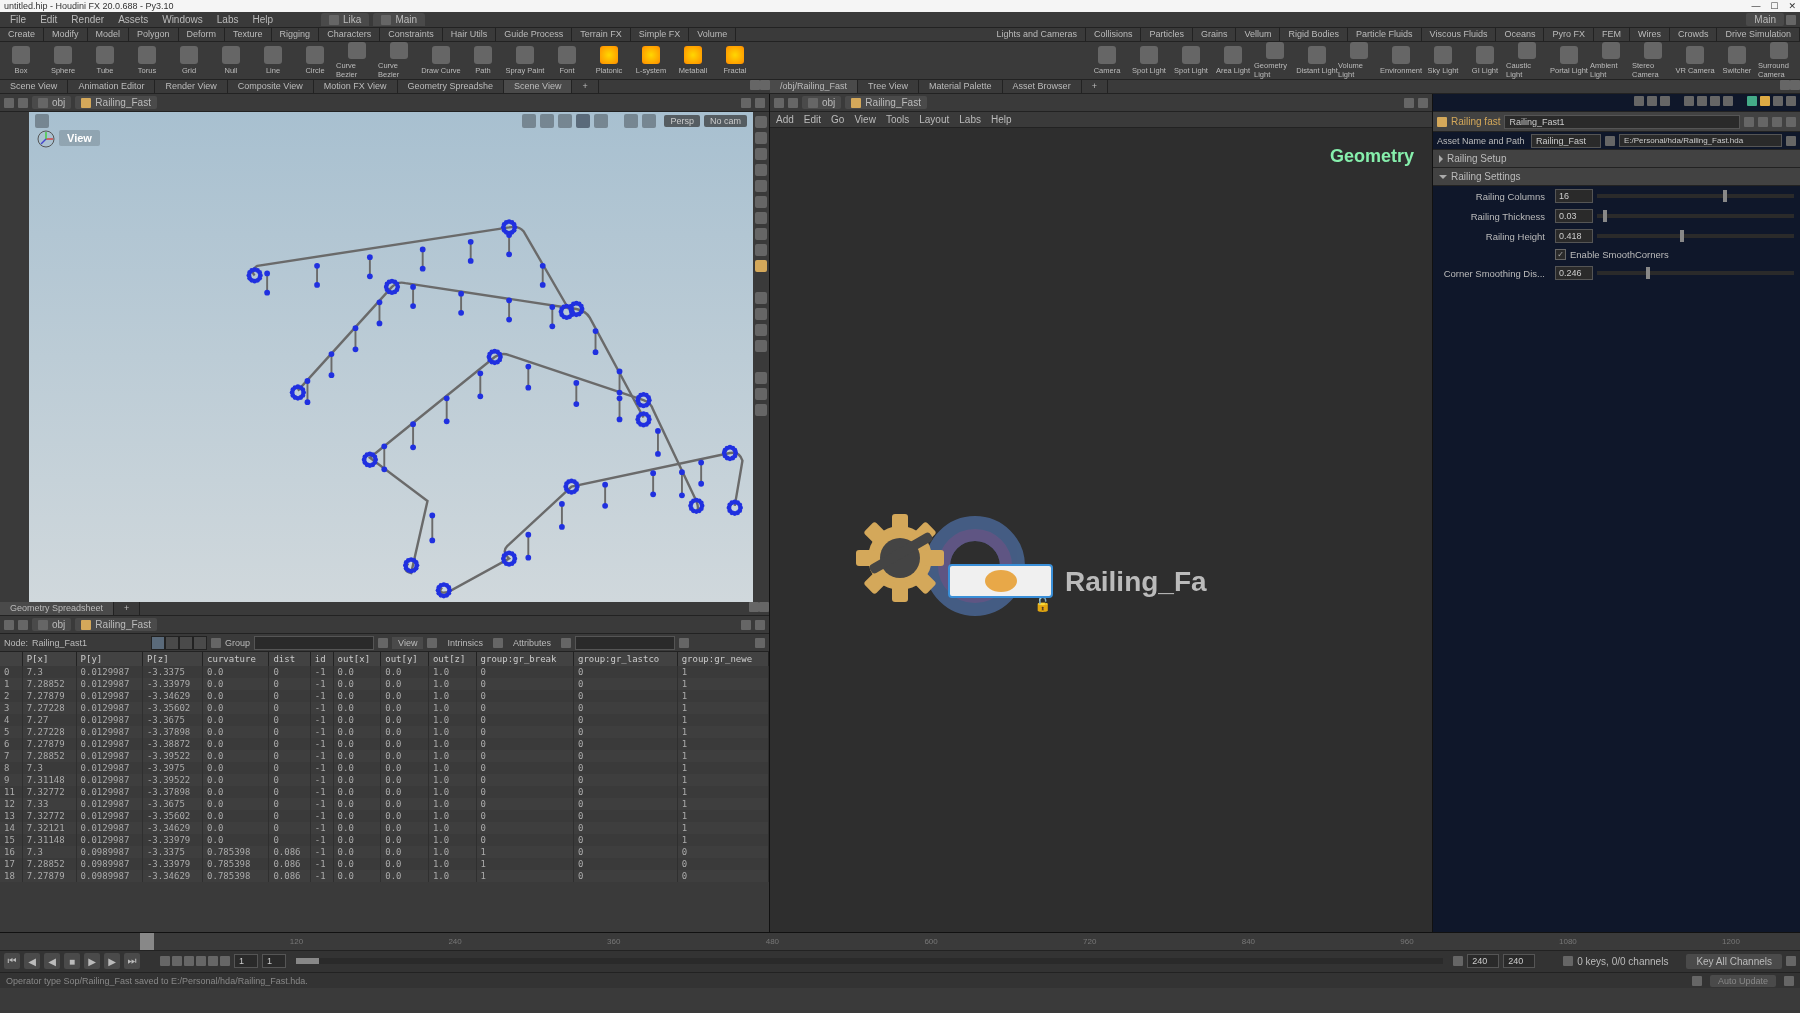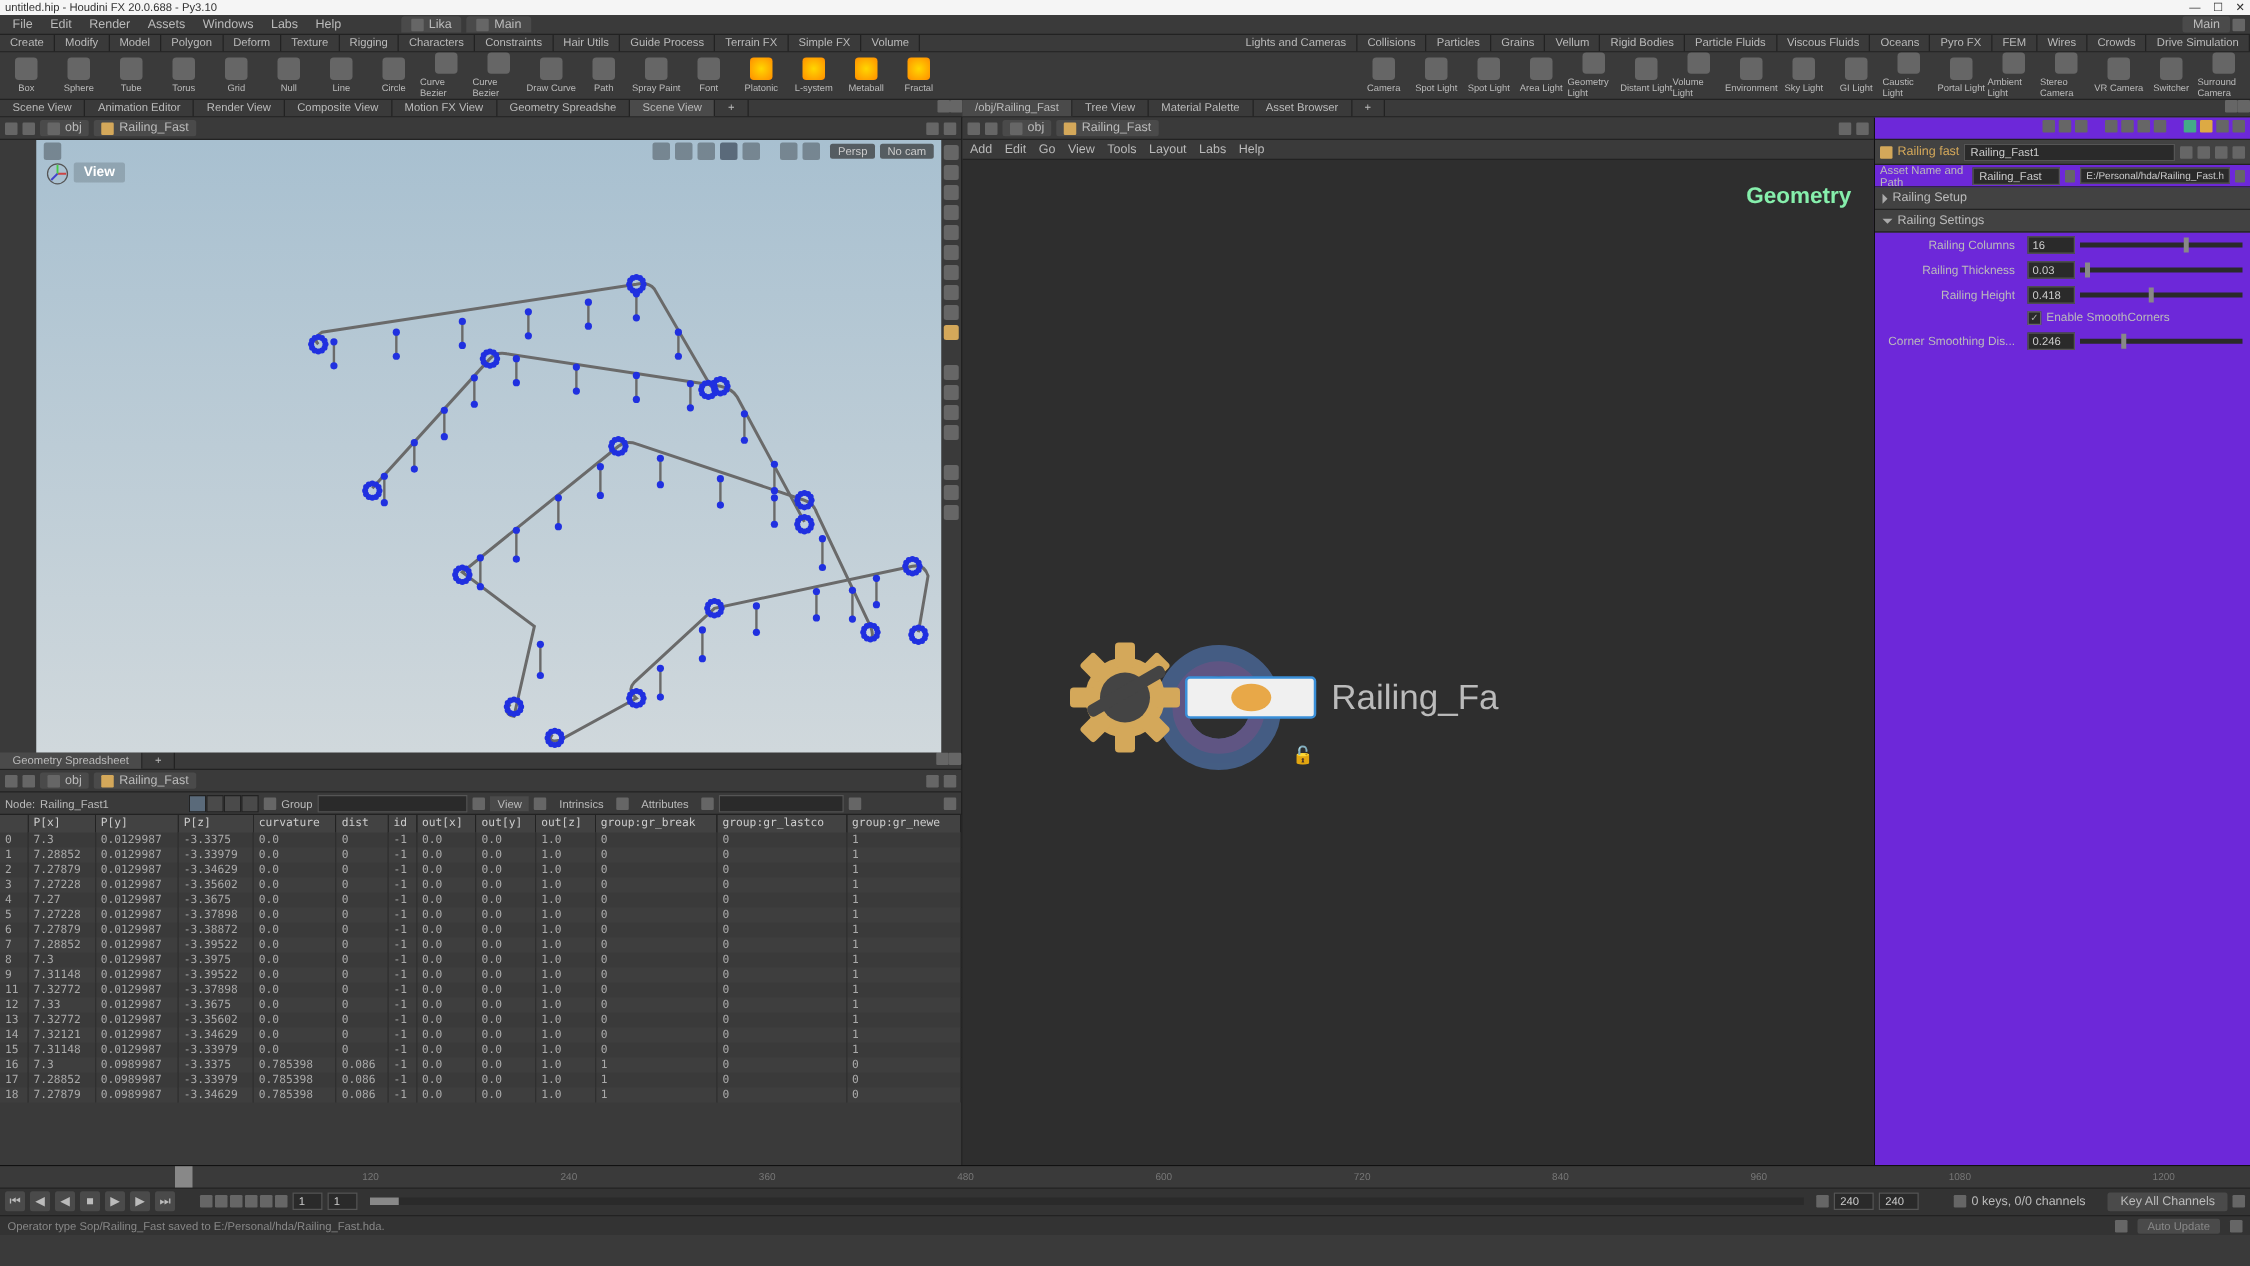--- a/index.html
+++ b/index.html
@@ -44,30 +44,30 @@
 .ss-input { background: #2a2a2a; border: 1px solid #555; color: #ccc; padding: 1px 4px; font-size: 9px; }
 .ss-table { flex: 1; overflow: auto; background: #3a3a3a; font-family: monospace; font-size: 9px; }
 .ss-table table { border-collapse: collapse; width: 100%; }
 .ss-table th { text-align: left; padding: 2px 4px; background: #424242; border-right: 1px solid #222; font-weight: normal; color: #ccc; position: sticky; top: 0; }
 .ss-table td { padding: 1px 4px; border-right: 1px solid #2f2f2f; color: #aaa; }
 .ss-table tr:nth-child(even) td { background: #3e3e3e; }
 .network-area { flex: 1; background: #2e2e2e; position: relative; display: flex; flex-direction: column; }
 .net-menubar { height: 16px; display: flex; align-items: center; padding: 0 6px; gap: 10px; font-size: 10px; background: #3a3a3a; border-bottom: 1px solid #222; }
 .net-canvas { flex: 1; position: relative; }
 .net-watermark { position: absolute; top: 18px; right: 18px; color: #86efac; font-size: 18px; font-weight: bold; }
-.node-big { position: absolute; top: 390px; left: 90px; display: flex; align-items: center; gap: 8px; }
+.node-big { position: absolute; top: 390px; left: 90px; display: flex; align-items: flex-end; gap: 8px; font-weight: bold; }
 .gear-icon-big { width: 80px; height: 80px; border-radius: 50%; position: relative; }
 .gear-icon-big::before { content:""; position:absolute; inset:8px; border-radius:50%; background:#d4a85a; }
 .gear-spoke { position:absolute; width:16px; height:20px; background:#d4a85a; left:32px; top:-4px; border-radius:3px; transform-origin: 8px 44px; }
 .ring-big { position:absolute; top:388px; left:155px; width:100px; height:100px; border-radius:50%; border:25px solid #5a8bd8; opacity:0.5; }
 .ring-inner { position:absolute; inset:-12px; border-radius:50%; border:12px solid #a878d8; opacity:0.7; }
 .node-rect { width:105px; height:34px; background:#f0f0f0; border:2px solid #3a8fd8; border-radius:4px; display:flex; align-items:center; justify-content:center; position: relative; z-index: 2; }
 .node-inner { width:32px; height:22px; background:#e8a848; border-radius:50%; }
 .node-label { font-size:28px; color:#bbb; margin-left: 4px; }
-.params-panel { width: 301px; background: #6d28d9; display: flex; flex-direction: column; border-left: 1px solid #111; }
+.params-panel { width: 368px; background: #0f172a; display: flex; flex-direction: column; border-left: 1px solid #111; }
 .params-header { height: 20px; display: flex; align-items: center; padding: 0 4px; gap: 4px; border-bottom: 1px solid #222; background: #424242; }
 .params-row { height: 18px; display: flex; align-items: center; padding: 0 4px; gap: 4px; font-size: 9px; border-bottom: 1px solid #222; }
 .param-group-h { padding: 3px 6px; background: #424242; border-bottom: 1px solid #222; font-size: 10px; display: flex; align-items: center; gap: 4px; }
 .param-item { display: flex; align-items: center; padding: 3px 6px; gap: 4px; font-size: 9.5px; }
 .param-label { width: 112px; text-align: right; padding-right: 6px; color: #bbb; }
 .param-val { width: 38px; background: #2a2a2a; border: 1px solid #555; color: #ccc; padding: 1px 3px; font-size: 9px; }
 .param-slider { flex: 1; height: 4px; background: #2a2a2a; position: relative; }
 .param-slider .thumb { position: absolute; top: -4px; width: 4px; height: 12px; background: #888; }
 .param-check { display: flex; align-items: center; gap: 4px; }
 .checkbox { width: 11px; height: 11px; background: #2a2a2a; border: 1px solid #666; display:flex; align-items:center; justify-content:center; color:#aaa; font-size:8px; }

